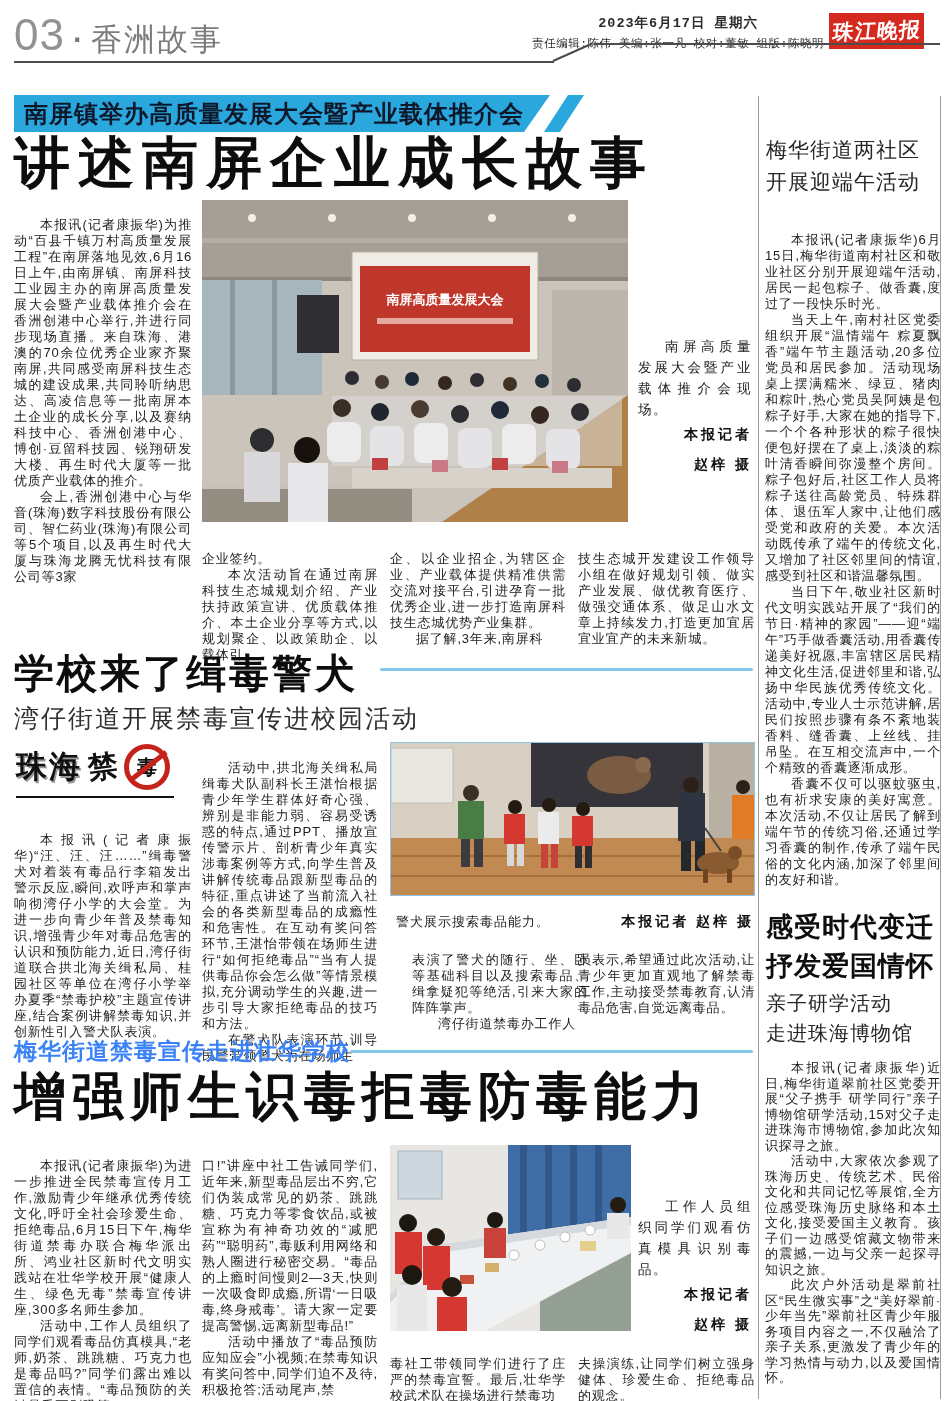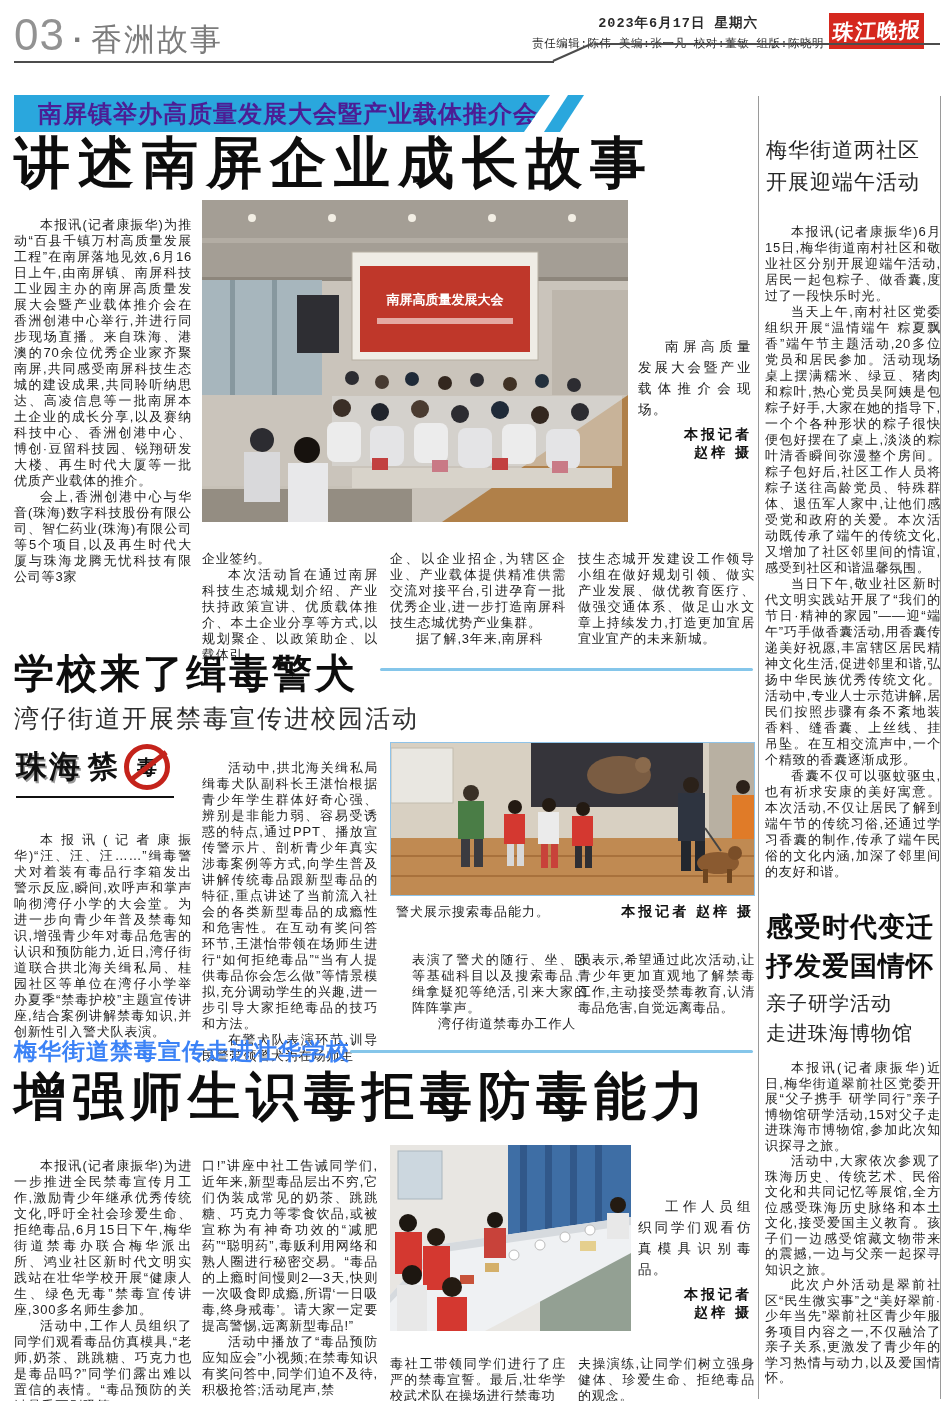--- a/index.html
+++ b/index.html
@@ -7,42 +7,42 @@
         font-family:"Liberation Sans",sans-serif;color:#1b1b1b;}
   .abs{position:absolute;}
   
   .bt{font-size:13px;line-height:16px;letter-spacing:0.8px;text-align:justify;color:#1d1d1d;overflow:hidden;margin-top:20px;}
   .bt p{margin:0;}
   .ind{text-indent:2em;}
   
   .cap{font-family:"Liberation Serif",serif;font-size:13.5px;line-height:21px;letter-spacing:1.5px;
        text-align:justify;color:#222;}
   .credit{font-size:14px;font-weight:700;letter-spacing:3px;text-align:right;color:#111;
-          font-family:"Liberation Sans",sans-serif;}
+          font-family:"Liberation Sans",sans-serif;margin-top:12px;}
   
   #masthead-row{left:14px;top:10px;width:921px;height:50px;}
   #h-num{font-size:44px;color:#929292;letter-spacing:1px;}
   #h-section{font-size:36px;font-weight:800;color:#00a693;letter-spacing:2px;}
   #h-sep{font-size:30px;color:#7c7c7c;font-weight:700;}
   #h-edition{font-size:31px;color:#7c7c7c;letter-spacing:2px;}
   #h-right{position:absolute;right:111px;top:4px;text-align:center;font-family:Liberation Mono, monospace;}
   #h-date{font-size:13.5px;font-weight:700;color:#2a2a2a;letter-spacing:1px;}
   #h-staff{font-size:11.5px;color:#2a2a2a;margin-top:4px;letter-spacing:0.5px;}
   #h-logo{position:absolute;right:11px;top:3px;width:95px;height:36px;background:#d5281e;
           display:flex;align-items:center;justify-content:center;}
   #h-logo span{color:#fff;font-family:"Liberation Serif",serif;font-weight:900;font-size:21px;
           letter-spacing:1px;transform:skewX(-8deg) rotate(-2deg);}
   .hline{position:absolute;background:#4c4c4c;height:2px;}
   #h-diag{position:absolute;left:553px;top:60px;width:43px;height:2px;background:#4c4c4c;
           transform:rotate(-24deg);transform-origin:left center;}
   
   #a1-kicker{left:14px;top:95px;width:536px;height:37px;background:#2aa7dd;
              clip-path:polygon(0 0,100% 0,calc(100% - 26px) 100%,0 100%);
              display:flex;align-items:center;}
-  #a1-kicker span{color:#4c1d95;font-weight:800;font-size:24px;letter-spacing:1px;padding-left:24px;}
+  #a1-kicker span{color:#0f172a;font-weight:800;font-size:24px;letter-spacing:1px;padding-left:10px;}
   #a1-slash{left:556px;top:95px;width:16px;height:37px;background:#2aa7dd;transform:skewX(-33deg);}
   #a1-head{left:14px;top:126px;font-size:56px;font-weight:900;color:#0d0d0d;letter-spacing:8px;white-space:nowrap;}
   
   #a2-head{left:14px;top:646px;font-size:40px;font-weight:900;color:#0d0d0d;letter-spacing:3px;white-space:nowrap;}
   #a2-sub{left:14px;top:702px;font-size:25px;color:#303030;letter-spacing:2px;white-space:nowrap;}
   .brule{position:absolute;height:3px;background:#85c6ea;border-radius:2px;}
   
   #a2-logo{left:16px;top:744px;width:176px;height:60px;}
   #a2-logo .row{display:flex;align-items:center;gap:6px;}
   .logo-zh{font-size:31px;font-weight:900;color:#101010;letter-spacing:2px;text-shadow:1.5px 1.5px 0 #9a9a9a;}
@@ -315,21 +315,21 @@
     <p>夫操演练,让同学们树立强身健体、珍爱生命、拒绝毒品的观念。</p>
   </div>
 
   <div class="vrule" style="left:758px;top:96px;height:1303px;"></div>
   <div class="vrule" style="left:940px;top:96px;height:1303px;"></div>
 
   <div class="abs" id="sb1-sub">
     <div>梅华街道两社区</div>
     <div>开展迎端午活动</div>
   </div>
-  <div class="abs bt" style="left:765px;top:204px;width:176px;height:712px;">
+  <div class="abs bt" style="left:765px;top:212px;width:176px;height:712px;">
     <p class="ind">本报讯(记者康振华)6月15日,梅华街道南村社区和敬业社区分别开展迎端午活动,居民一起包粽子、做香囊,度过了一段快乐时光。</p>
     <p class="ind">当天上午,南村社区党委组织开展“温情端午 粽夏飘香”端午节主题活动,20多位党员和居民参加。活动现场桌上摆满糯米、绿豆、猪肉和粽叶,热心党员吴阿姨是包粽子好手,大家在她的指导下,一个个各种形状的粽子很快便包好摆在了桌上,淡淡的粽叶清香瞬间弥漫整个房间。粽子包好后,社区工作人员将粽子送往高龄党员、特殊群体、退伍军人家中,让他们感受党和政府的关爱。本次活动既传承了端午的传统文化,又增加了社区邻里间的情谊,感受到社区和谐温馨氛围。</p>
     <p class="ind">当日下午,敬业社区新时代文明实践站开展了“我们的节日·精神的家园”——迎“端午”巧手做香囊活动,用香囊传递美好祝愿,丰富辖区居民精神文化生活,促进邻里和谐,弘扬中华民族优秀传统文化。活动中,专业人士示范讲解,居民们按照步骤有条不紊地装香料、缝香囊、上丝线、挂吊坠。在互相交流声中,一个个精致的香囊逐渐成形。</p>
     <p class="ind">香囊不仅可以驱蚊驱虫,也有祈求安康的美好寓意。本次活动,不仅让居民了解到端午节的传统习俗,还通过学习香囊的制作,传承了端午民俗的文化内涵,加深了邻里间的友好和谐。</p>
   </div>
 
   <div class="abs sb-head" id="sb2-head">
     <div>感受时代变迁</div>
     <div>抒发爱国情怀</div>
   </div>

